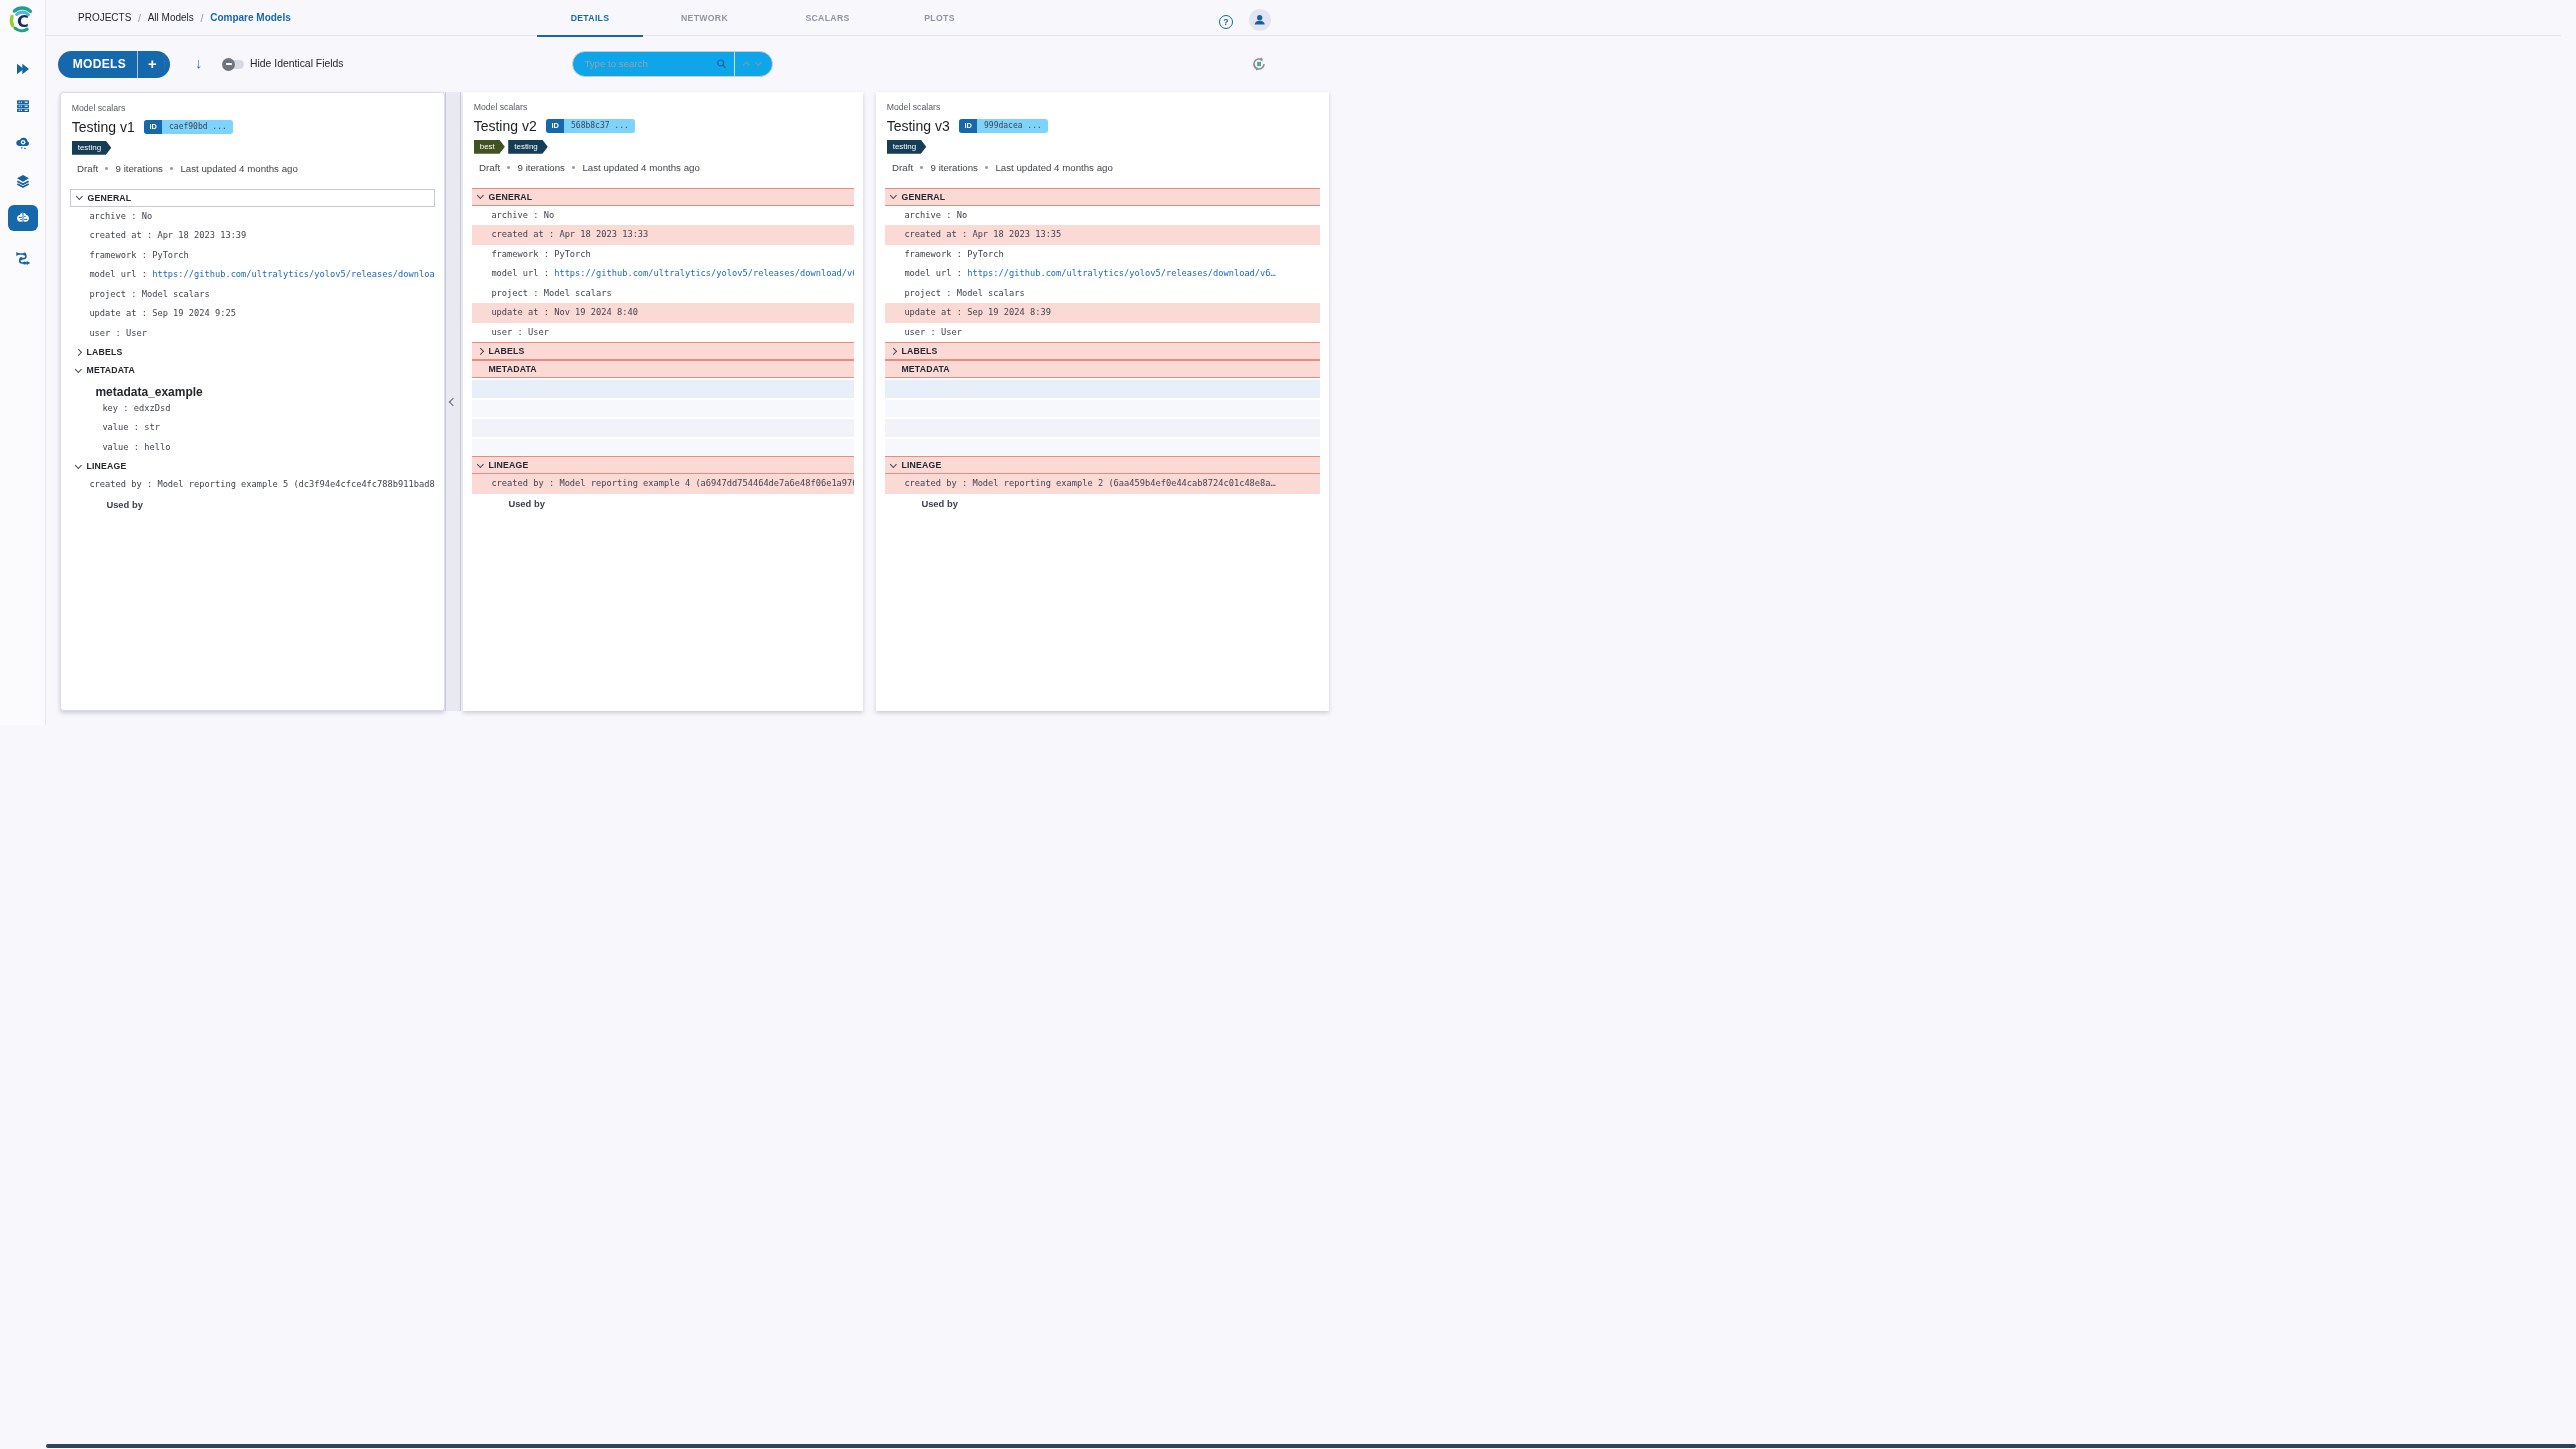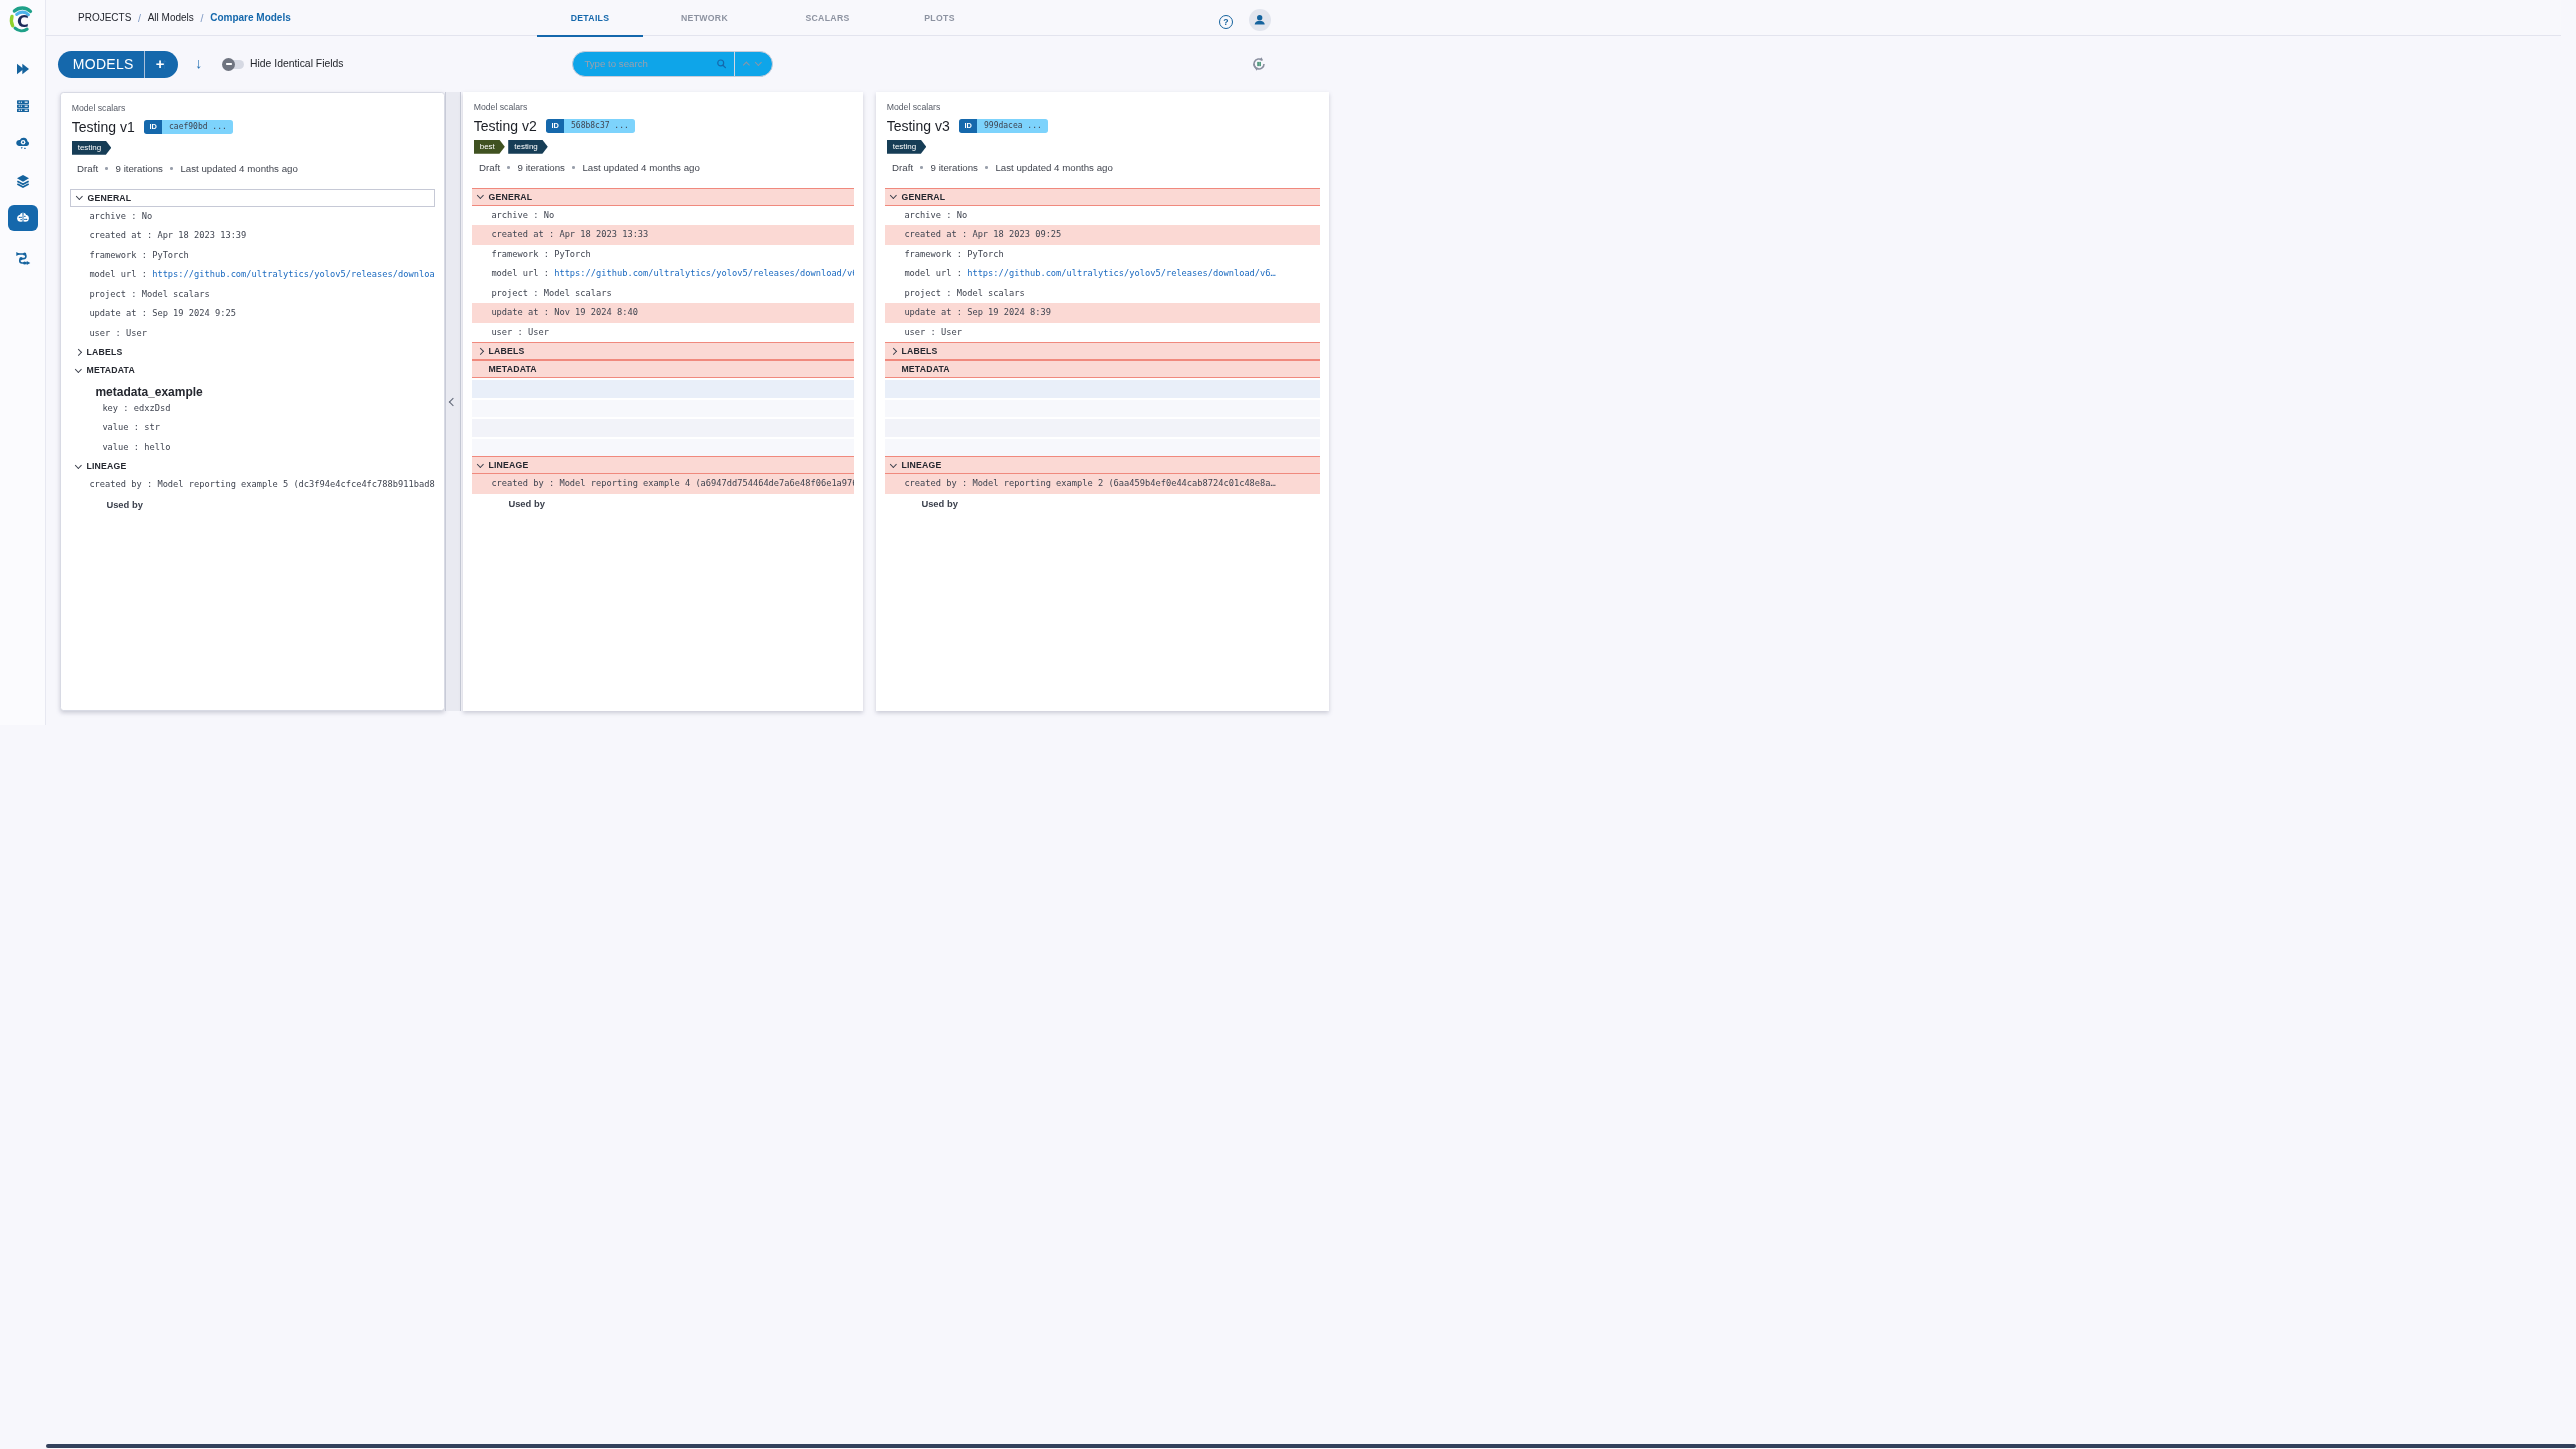--- a/index.html
+++ b/index.html
@@ -30,21 +30,21 @@
   .tab.active::after { content:""; position:absolute; left:0; right:0; bottom:-1.3px; height:2.7px; background:#1467ac; }
   .help { position:absolute; left:1173px; top:14.8px; width:14px; height:14px; border:1.3px solid #15639e;
     border-radius:50%; color:#15639e; font-weight:700; font-size:8.7px; display:flex; align-items:center; justify-content:center; cursor:pointer; }
   .avatar { position:absolute; left:1203px; top:8.7px; width:22px; height:22px; border-radius:50%;
     background:#e2e5ee; display:flex; align-items:center; justify-content:center; cursor:pointer; }
 
   
   .toolbar { position:absolute; left:46px; top:38px; right:0; height:48px; }
   .btn-models { position:absolute; left:12px; top:12.7px; height:27px; display:flex; align-items:center;
     background:#1568ac; border-radius:13.4px; color:#fff; cursor:pointer; overflow:hidden; }
-  .btn-models .mlabel { padding:0 10.7px 0 14.8px; font-size:14px; font-weight:400; letter-spacing:0.3px; }
+  .btn-models .mlabel { padding:0 10.7px 0 14.8px; font-size:12px; font-weight:700; letter-spacing:0.3px; }
   .btn-models .vdiv { width:0.7px; height:27px; background:#cfd6e6; opacity:.8; }
   .btn-models .plus { padding:0 13.4px 0 10.7px; font-size:14.8px; font-weight:700; line-height:24px; }
   .arrow-btn { position:absolute; top:16px; font-size:14.8px; color:#2a74b5; cursor:pointer; line-height:19px; }
   .a-up { left:115px; } .a-dn { left:149px; }
   .switch { position:absolute; left:178px; top:21.5px; width:20px; height:9.4px; background:#d6d9e3;
     border-radius:5.4px; cursor:pointer; }
   .knob { position:absolute; left:-2px; top:-2px; width:13.4px; height:13.4px; border-radius:50%;
     background:#6f7480; display:flex; align-items:center; justify-content:center; }
   .knob::after { content:""; width:6px; height:1.6px; background:#fff; border-radius:0.7px; }
   .toggle-label { position:absolute; left:204px; top:20px; font-size:10.4px; color:#23262c; }
@@ -390,21 +390,21 @@
         <span class="dot"></span>
         <span>Last updated 4 months ago</span>
       </div>
     </div>
     <div class="rows">
       <div class="sect pink">
           <i class="sc d"></i>
           <span>GENERAL</span>
         </div>
       <div class="row"><span>archive</span><span class="sep"> : </span><span class="rv">No</span></div>
-      <div class="row pink"><span>created at</span><span class="sep"> : </span><span class="rv">Apr 18 2023 09:25</span></div>
+      <div class="row pink"><span>created at</span><span class="sep"> : </span><span class="rv">Apr 18 2023 13:35</span></div>
       <div class="row"><span>framework</span><span class="sep"> : </span><span class="rv">PyTorch</span></div>
       <div class="row"><span>model url</span><span class="sep"> : </span><a class="rv link">https://github.com/ultralytics/yolov5/releases/download/v6…</a></div>
       <div class="row"><span>project</span><span class="sep"> : </span><span class="rv">Model scalars</span></div>
       <div class="row pink"><span>update at</span><span class="sep"> : </span><span class="rv">Sep 19 2024 8:39</span></div>
       <div class="row"><span>user</span><span class="sep"> : </span><span class="rv">User</span></div>
       <div class="sect pink">
           <i class="sc r"></i>
           <span>LABELS</span>
         </div>
       <div class="sect pink" style="padding-left:16px">

